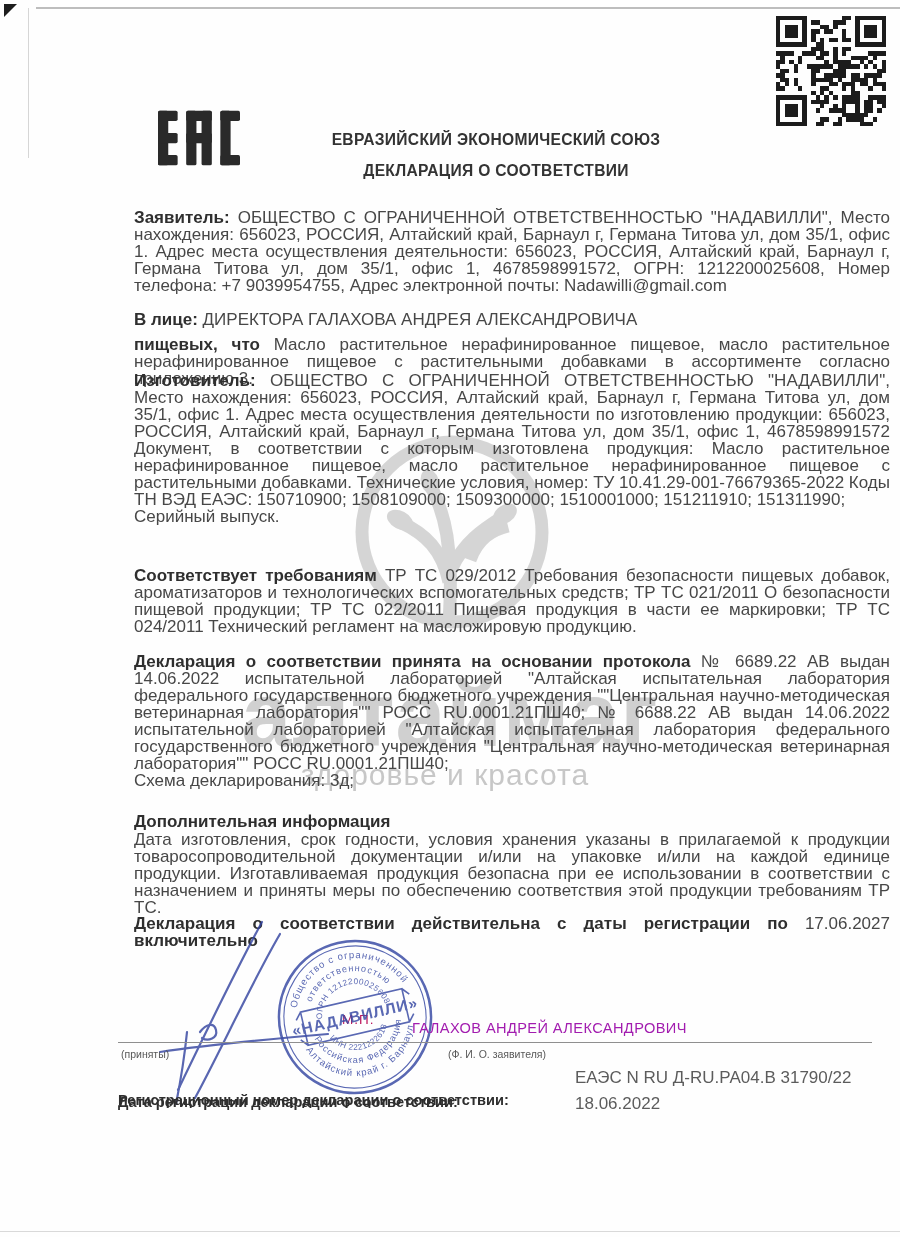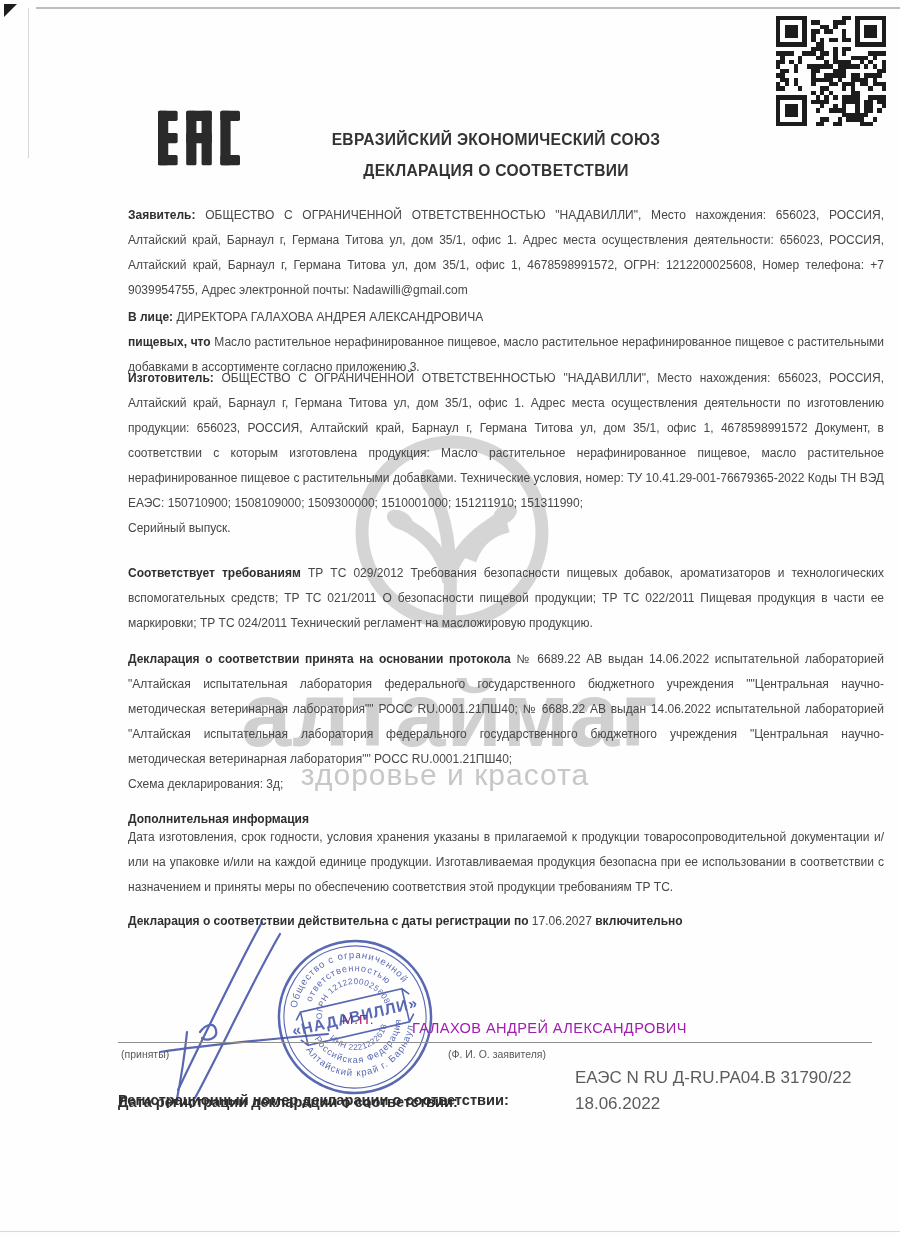--- a/index.html
+++ b/index.html
@@ -6,22 +6,22 @@
   .page{
     position:relative;width:900px;height:1237px;background:#fefefe;
     font-family:"Liberation Sans", sans-serif;color:#454545;overflow:hidden;
   }
   
   .scan-topline{position:absolute;left:36px;top:7px;width:864px;height:2px;background:#bdbdbd;}
   .scan-leftline{position:absolute;left:28px;top:8px;width:1px;height:150px;background:#d6d6d6;}
   .scan-corner{position:absolute;left:4px;top:4px;width:0;height:0;border-top:13px solid #1d1d1d;border-right:13px solid transparent;}
   .scan-bottomline{position:absolute;left:0;top:1231px;width:900px;height:1px;background:#d9d9d9;}
   .para{
-    position:absolute;left:118px;width:756px;margin:10px;
-    font-size:12px;line-height:25px;text-align:justify;color:#474747;
+    position:absolute;left:118px;width:756px;margin:16px;
+    font-size:17px;line-height:17px;text-align:justify;color:#474747;
   }
   .para b{color:#2f2f2f;}
   .codes-row{ text-align:justify; text-align-last:justify; }
   .lastline{text-align:left;}
   .hdr{
     position:absolute;left:118px;width:756px;text-align:center;margin:0;
     font-weight:bold;color:#333333;font-size:15.6px;letter-spacing:.3px;
   }
   .caption{position:absolute;font-size:10.5px;color:#585858;}
   .regvalue{position:absolute;left:575px;font-size:17px;color:#5c5c5c;}

